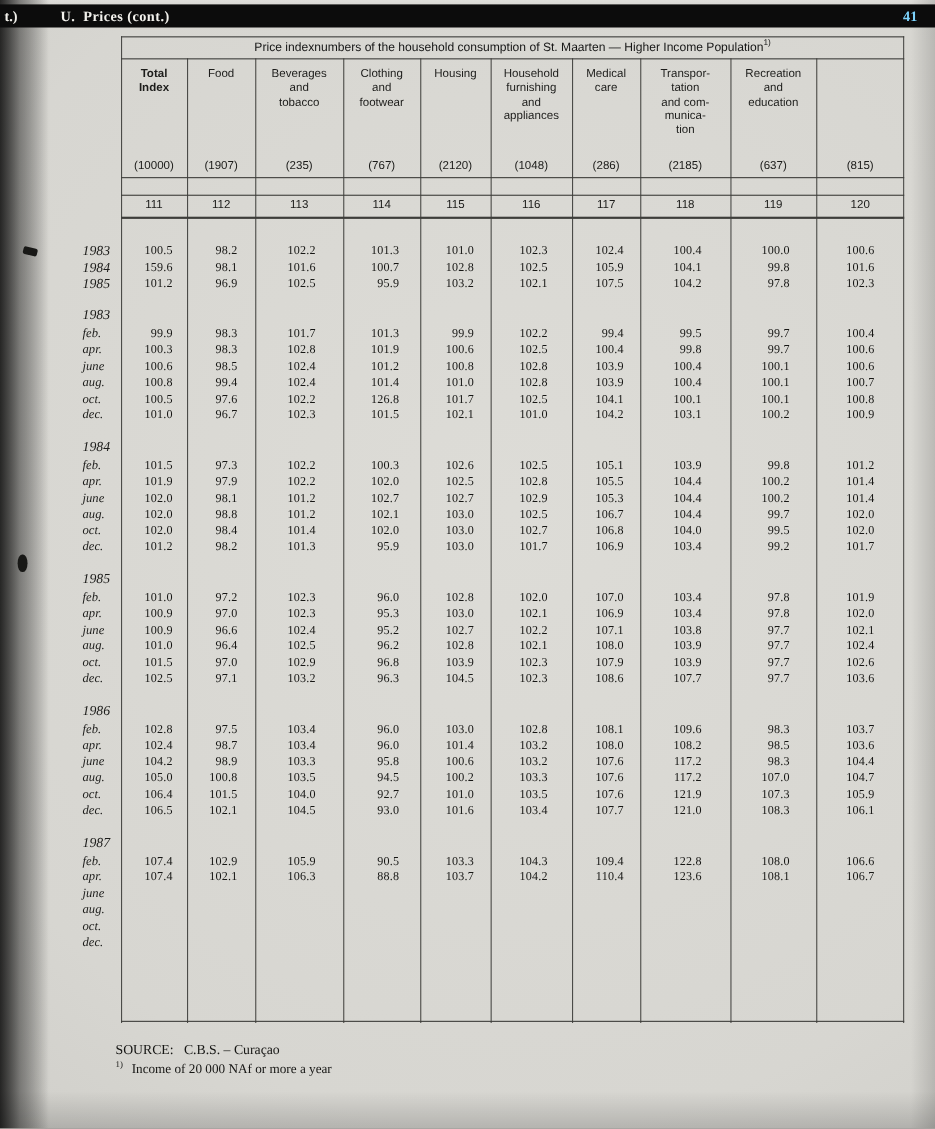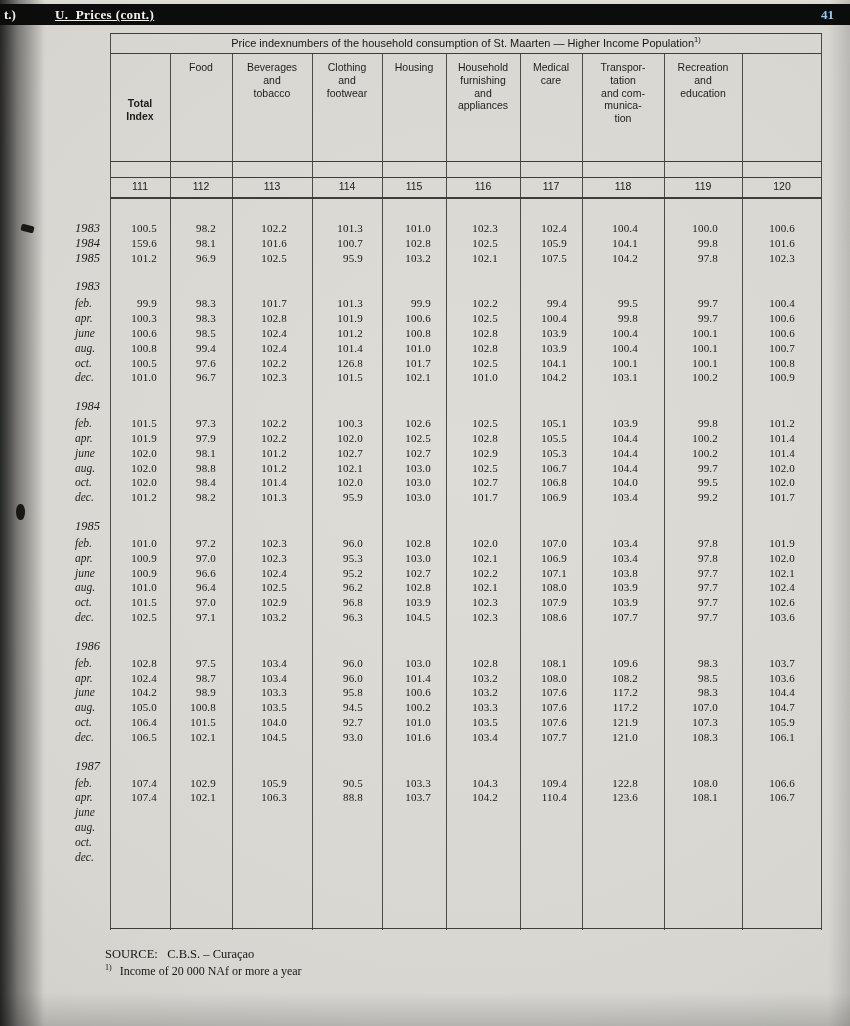--- a/index.html
+++ b/index.html
@@ -10,42 +10,42 @@
     background:
       linear-gradient(90deg, rgba(0,0,0,.28), rgba(0,0,0,0) 46px),
       linear-gradient(270deg, rgba(0,0,0,.14), rgba(0,0,0,0) 22px),
       linear-gradient(0deg, rgba(0,0,0,.16), rgba(0,0,0,0) 34px),
       linear-gradient(180deg, rgba(255,255,255,.22), rgba(0,0,0,0) 6px);}
   .spine{position:absolute;left:0;top:0;width:44px;height:100%;
     background:linear-gradient(90deg, rgba(5,5,5,.78), rgba(20,20,20,.35) 18px, rgba(0,0,0,0) 44px);z-index:3;}
   .topbar{position:absolute;left:0;top:4px;width:850px;height:21px;background:#0c0c0c;z-index:4;}
   .spine-frag{position:absolute;left:4px;top:3px;color:#f2f1ec;font:bold 13px/15px "Liberation Serif",serif;}
   .bar-title{position:absolute;left:55px;top:3px;color:#f2f1ec;font:bold 13px/15px "Liberation Serif",serif;
-    text-decoration:underline;white-space:pre;letter-spacing:.4px;}
+    white-space:pre;letter-spacing:.4px;}
   .page-num{position:absolute;right:16px;top:3px;color:#7dd3fc;font:bold 13px/15px "Liberation Serif",serif;}
   .mark{position:absolute;background:#181816;z-index:4;}
   .mark1{left:21px;top:225px;width:13px;height:7px;border-radius:2px;transform:rotate(14deg);}
   .mark2{left:16px;top:504px;width:9px;height:16px;border-radius:45%/50%;}
 
   .table-wrap{position:absolute;left:110px;top:33px;width:592px;height:897px;z-index:2;}
   .gridlines{position:absolute;inset:0;}
   .vline{position:absolute;width:1px;background:#4b4b48;}
   .hline{position:absolute;left:0;width:712px;background:#3d3d3a;}
   .content{position:absolute;left:-62px;top:0;width:774px;height:100%;}
 
   .title-row{position:absolute;left:62px;top:0;width:712px;height:20px;text-align:center;
     font:11px/20px "Liberation Sans",sans-serif;color:#161616;}
   .title-row sup{font-size:7.5px;vertical-align:super;line-height:0;}
 
   .hdr-row{position:absolute;left:0;width:774px;display:grid;
     grid-template-columns:62px 60px 62px 80px 70px 64px 74px 62px 82px 78px 80px;}
   .headers{top:26px;}
   .hcell{font:10.5px/1.22 "Liberation Sans",sans-serif;text-align:center;white-space:pre-line;
     padding-top:2px;color:#1d1d1b;}
-  .bold{font-weight:bold;margin-top:36px;}
+  .bold{font-weight:bold;}
   .weights{top:112px;}
   .codes{top:147px;}
   .wcell{font:10.5px/12px "Liberation Sans",sans-serif;text-align:center;color:#1a1a18;}
 
   .oct-band{position:absolute;left:62px;top:130px;width:712px;text-align:center;
     font:10.5px/13px "Liberation Sans",sans-serif;color:#161616;}
   .oct-band span{background:#d9d8d3;padding:0 7px;}
 
   .tbody{position:absolute;left:0;top:188px;width:774px;}
   .trow{display:grid;grid-template-columns:62px 60px 62px 80px 70px 64px 74px 62px 82px 78px 80px;
@@ -126,20 +126,33 @@
         <div class="hcell">Transpor-
 tation
 and com-
 munica-
 tion</div>
         <div class="hcell">Recreation
 and
 education</div>
       </div>
 
+      <div class="hdr-row weights">
+        <div class="wcell"></div>
+        <div class="wcell bold">(10000)</div>
+        <div class="wcell">(1907)</div>
+        <div class="wcell">(235)</div>
+        <div class="wcell">(767)</div>
+        <div class="wcell">(2120)</div>
+        <div class="wcell">(1048)</div>
+        <div class="wcell">(286)</div>
+        <div class="wcell">(2185)</div>
+        <div class="wcell">(637)</div>
+        <div class="wcell">(815)</div>
+      </div>
 
 
       <div class="hdr-row codes">
         <div class="wcell"></div>
         <div class="wcell">111</div>
         <div class="wcell">112</div>
         <div class="wcell">113</div>
         <div class="wcell">114</div>
         <div class="wcell">115</div>
         <div class="wcell">116</div>

